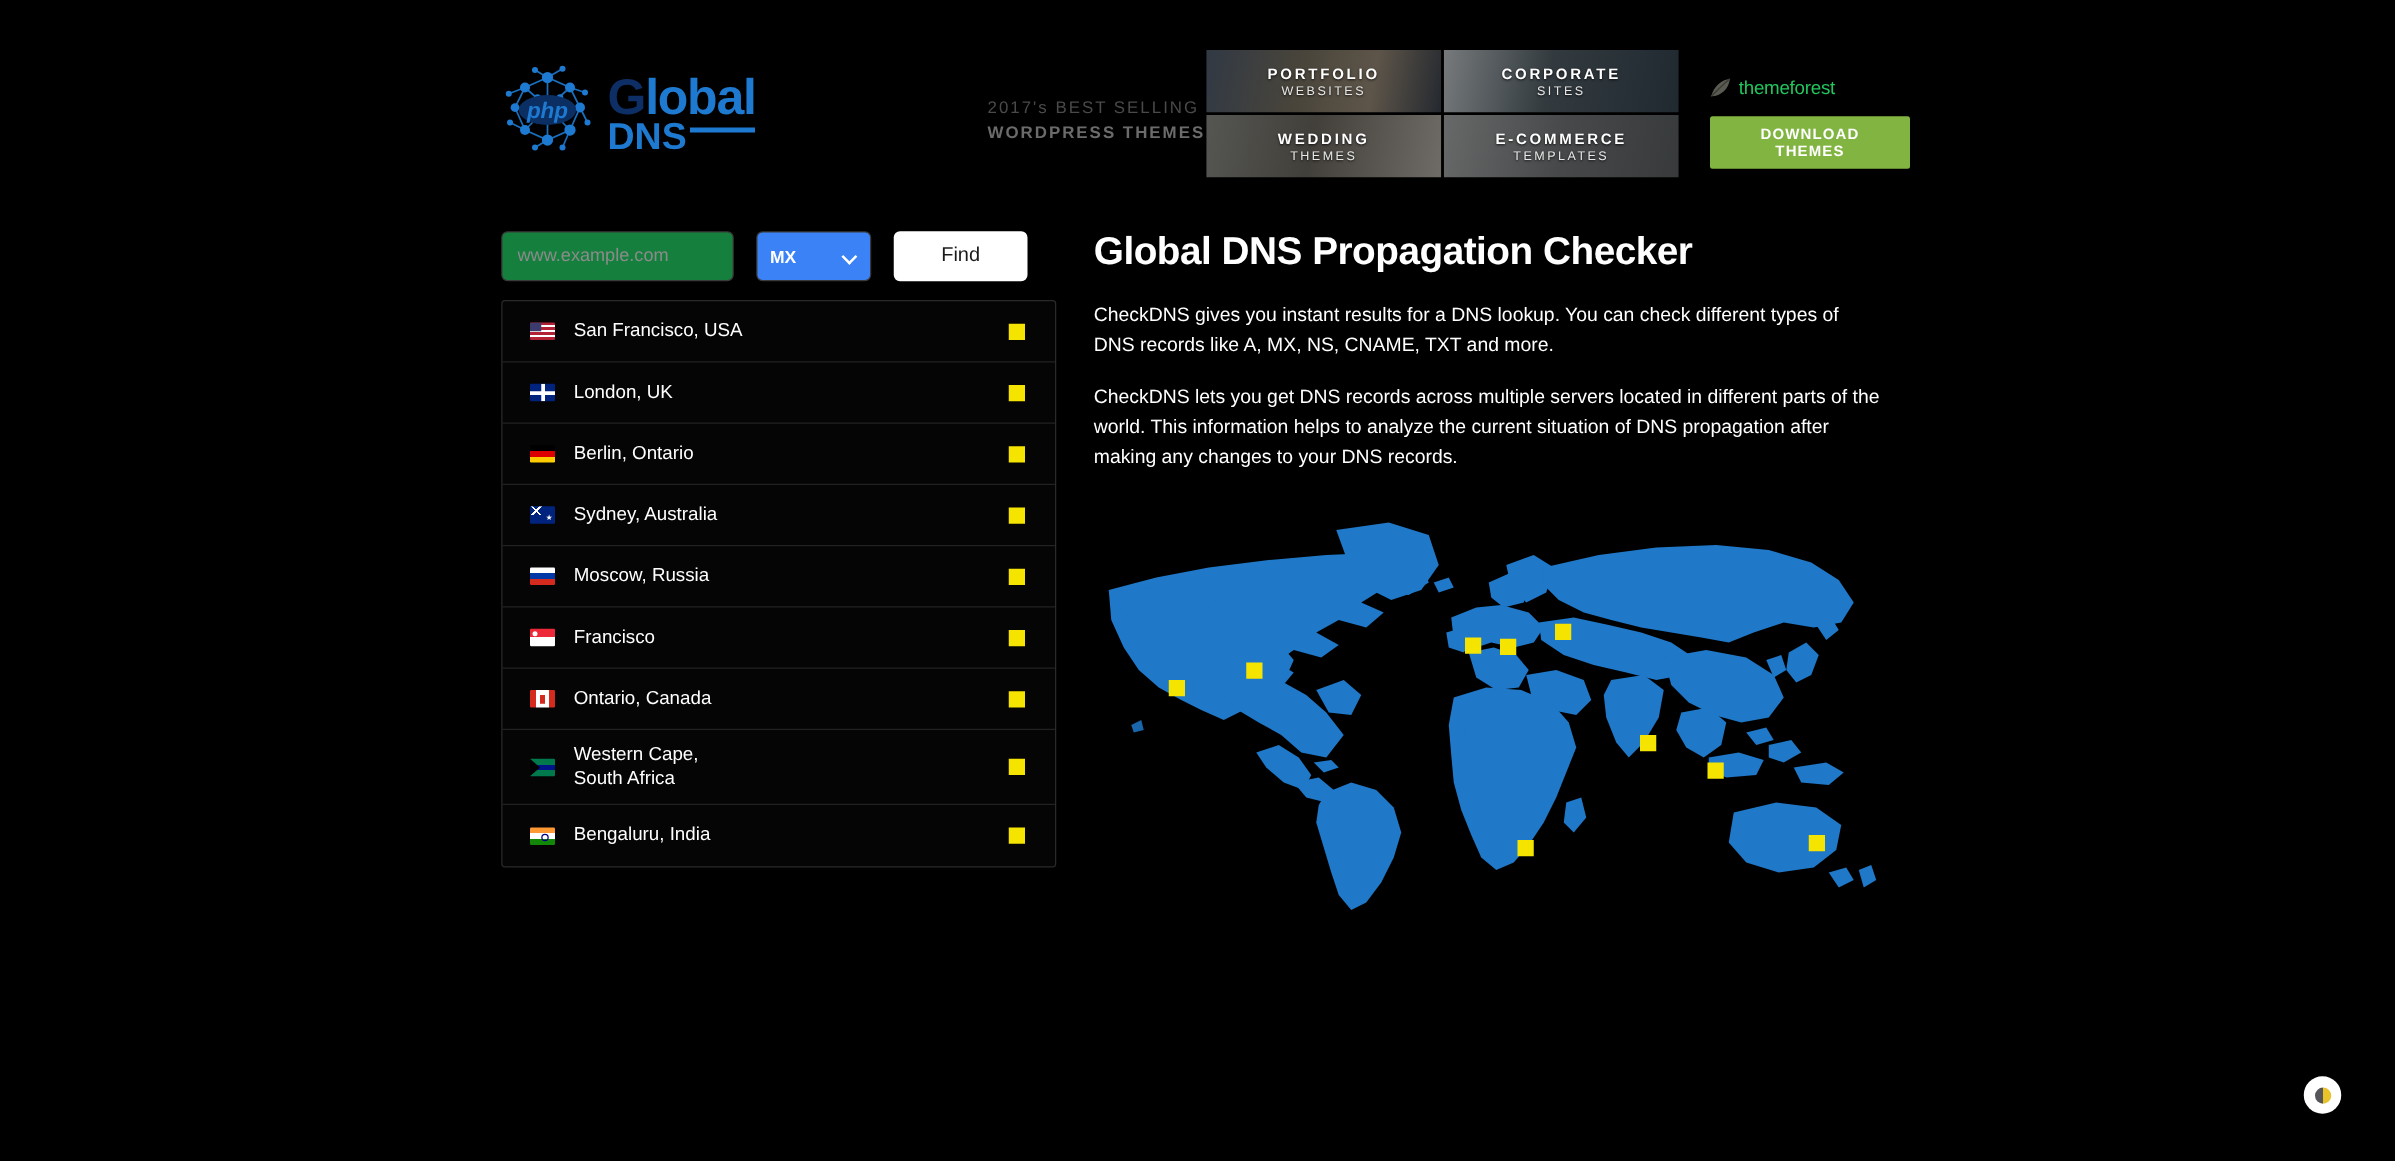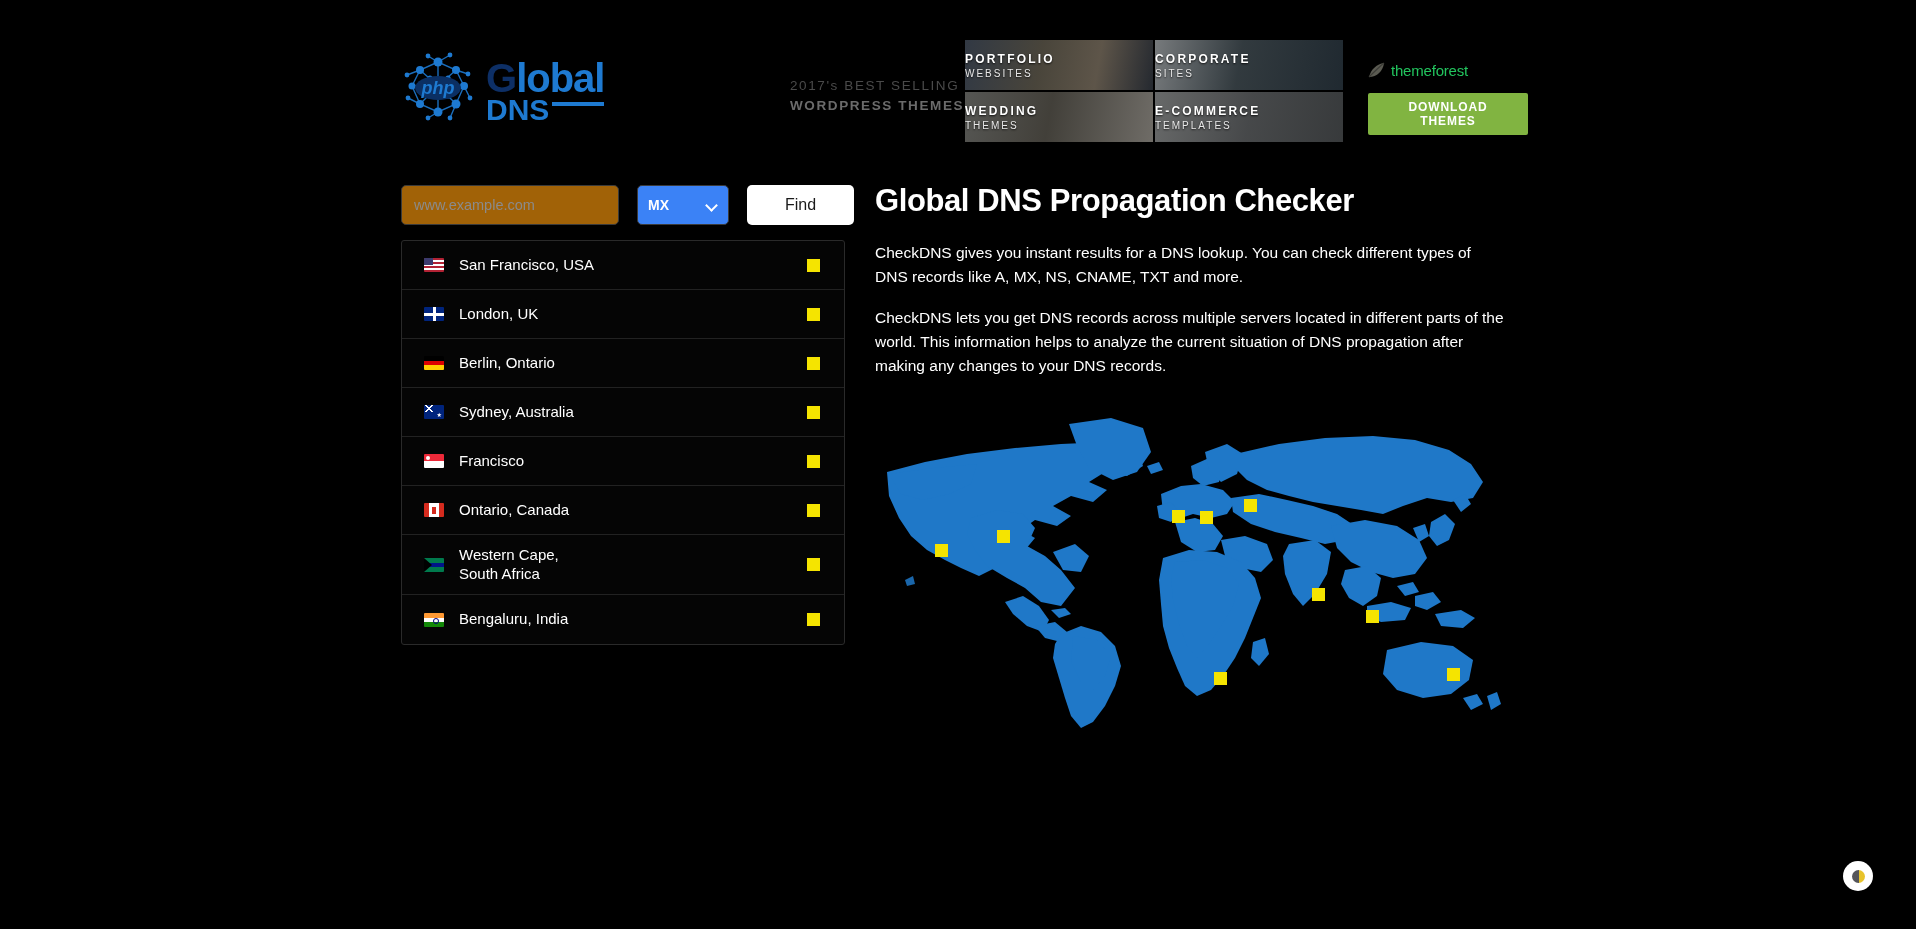--- a/index.html
+++ b/index.html
@@ -41,21 +41,21 @@
   .promo-line1 { font-size: 13.5px; letter-spacing: 1.6px; color: #4a4a4a; }
   .promo-line2 { font-size: 13.5px; letter-spacing: 1.6px; color: #6b6b6b; font-weight: 700; }
 
   .ad-grid {
     position: absolute; left: 965px; top: 40px;
     display: grid; grid-template-columns: 188px 188px; grid-template-rows: 50px 50px;
     gap: 2px;
   }
   .ad-cell {
     position: relative; display: flex; flex-direction: column;
-    align-items: flex-start; justify-content: center;
+    align-items: center; justify-content: center;
     overflow: hidden;
   }
   .ad-cell .ad-bg { position:absolute; inset:0; }
   .ad-cell .ad-t1 {
     position: relative; color: #ffffff; font-size: 12px; font-weight: 700;
     letter-spacing: 2.2px; text-shadow: 0 1px 2px rgba(0,0,0,.8);
   }
   .ad-cell .ad-t2 {
     position: relative; color: #e8e8e8; font-size: 10px; font-weight: 400;
     letter-spacing: 2px; text-shadow: 0 1px 2px rgba(0,0,0,.8); margin-top: 2px;
@@ -75,21 +75,21 @@
     letter-spacing:.9px; padding:7px 13px; border-radius:2px;
     text-align:center;
   }
 
   
   .search-row {
     position: absolute; left: 401px; top: 185px;
     display: flex; align-items: center; gap: 18px;
   }
   .domain-input {
-    width: 218px; height: 40px; background: #a16207;
+    width: 186px; height: 40px; background: #15803d;
     border: 1px solid #3a3a3a; border-radius: 5px;
     color: #ffffff; font-size: 14.5px; padding: 0 12px;
     font-family: "Liberation Sans", sans-serif; outline: none;
   }
   .domain-input::placeholder { color: #8b8b8b; }
   .type-select {
     width: 92px; height: 40px; background: #3b82f6;
     border: 1px solid #3a3a3a; border-radius: 5px;
     color: #ffffff; font-size: 14px; font-weight: 700;
     padding: 0 10px; font-family: "Liberation Sans", sans-serif;
@@ -293,20 +293,25 @@
       <span class="flag f-de"></span>
       <span class="loc-name">Berlin, Ontario</span>
       <span class="status-sq"></span>
     </div>
     <div class="loc-row">
       <span class="flag f-au"></span>
       <span class="loc-name">Sydney, Australia</span>
       <span class="status-sq"></span>
     </div>
     <div class="loc-row">
+      <span class="flag f-ru"></span>
+      <span class="loc-name">Moscow, Russia</span>
+      <span class="status-sq"></span>
+    </div>
+    <div class="loc-row">
       <span class="flag f-sg"></span>
       <span class="loc-name">Francisco</span>
       <span class="status-sq"></span>
     </div>
     <div class="loc-row">
       <span class="flag f-ca"></span>
       <span class="loc-name">Ontario, Canada</span>
       <span class="status-sq"></span>
     </div>
     <div class="loc-row tall">

